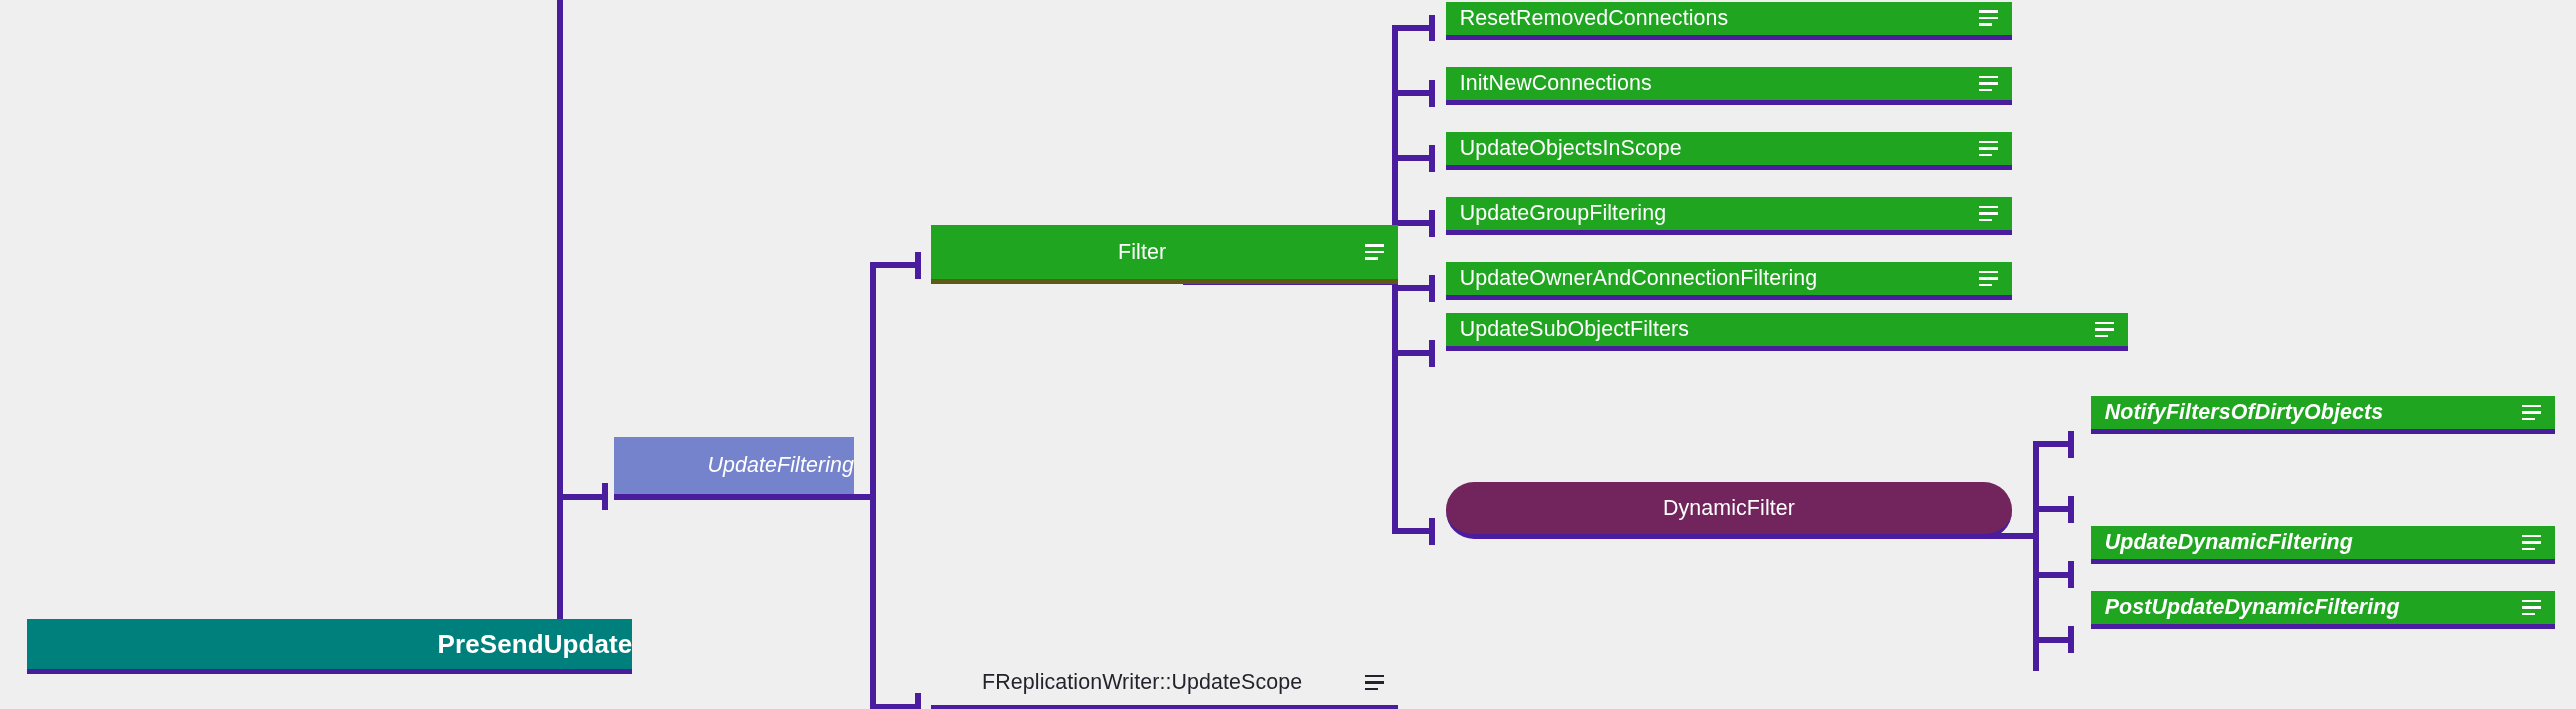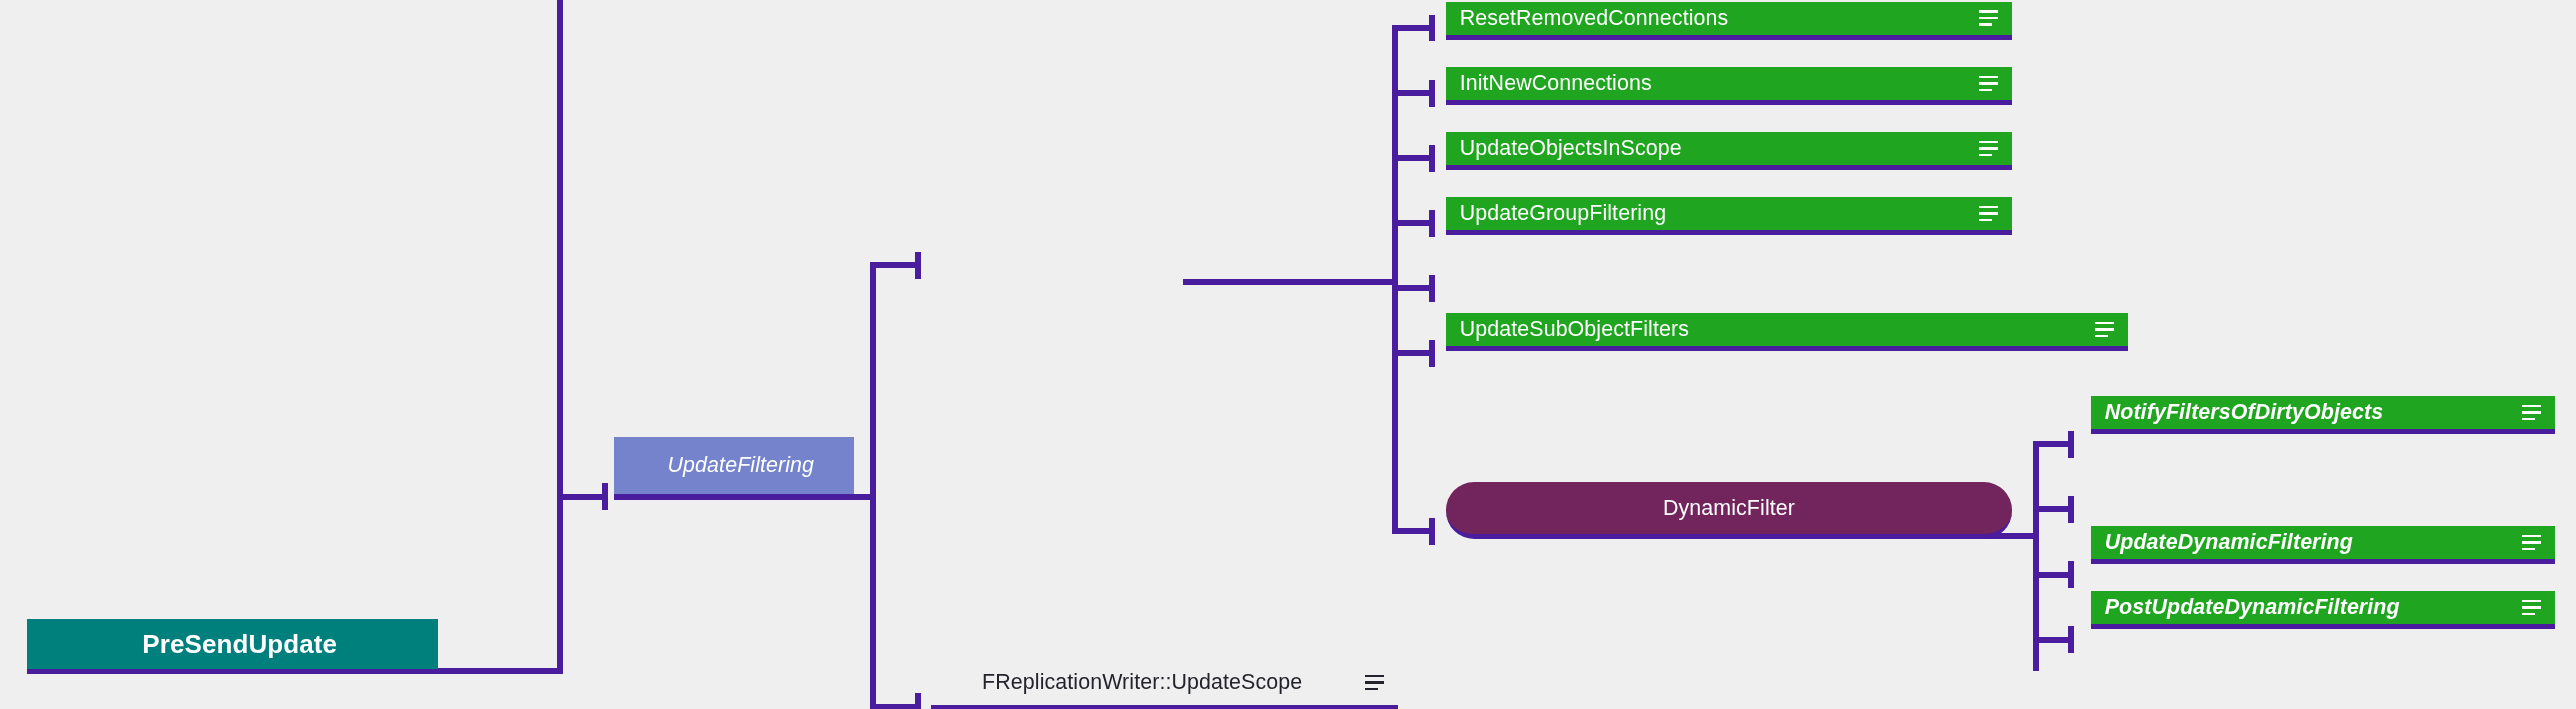--- a/index.html
+++ b/index.html
@@ -27,21 +27,21 @@
     align-items:center;
     color:#ffffff;
     font-size:21.4px;
     letter-spacing:0.1px;
     white-space:nowrap;
     overflow:hidden;
   }
   .node .label{flex:0 0 auto;}
   .node .spacer{flex:1 1 auto;}
 
-  .node.left   {justify-content:center;gap:44px;}
+  .node.left   {justify-content:flex-end;gap:44px;}
   .node.center {justify-content:center;}
 
   
   .n-green   {background:#1fa51f;border-bottom:5.1px solid #4a1d9e;}
   .n-green-olive{background:#1fa51f;border-bottom:5.1px solid #5d5a18;}
   .n-teal    {background:#00807d;border-bottom:5.1px solid #4a1d9e;}
   .n-blue    {background:#7583cc;border-bottom:5.1px solid #4a1d9e;font-style:italic;}
   .n-magenta {background:#72255c;border-bottom:5.1px solid #4a1d9e;border-radius:28px;}
   .n-plain   {background:transparent;border-bottom:5.1px solid #4a1d9e;color:#23232b;}
 
@@ -119,28 +119,38 @@
 
   <div class="edge h" style="left:2033px;top:506px;width:41px;"></div>
   <div class="tick" style="left:2068px;top:496px;height:26.6px;"></div>
 
   <div class="edge h" style="left:2033px;top:572px;width:41px;"></div>
   <div class="tick" style="left:2068px;top:561px;height:26.6px;"></div>
 
   <div class="edge h" style="left:2033px;top:637px;width:41px;"></div>
   <div class="tick" style="left:2068px;top:626px;height:26.6px;"></div>
 
-  <div class="node n-teal left bold pad-l" style="left:27.4px;top:619px;width:411px;height:55px;font-size:26px;">
+  <div class="node n-teal left bold pad-l" style="left:27.4px;top:619px;width:605px;height:55px;font-size:26px;">
     <span class="label">PreSendUpdate</span>
   </div>
 
   <div class="node n-blue left pad-l" style="left:614px;top:437px;width:240px;height:62px;">
     <span class="label">UpdateFiltering</span>
   </div>
 
+  <div class="node n-green-olive center" style="left:931px;top:225px;width:467px;height:59px;">
+    <span class="spacer"></span>
+    <span class="label">Filter</span>
+    <span class="spacer"></span>
+    <span class="burger">
+        <i></i>
+        <i></i>
+        <i></i>
+      </span>
+  </div>
 
   <div class="node n-plain center" style="left:931px;top:660px;width:467px;height:50px;font-size:21.4px;">
     <span class="spacer"></span>
     <span class="label">FReplicationWriter::UpdateScope</span>
     <span class="spacer"></span>
     <span class="burger dark">
         <i></i>
         <i></i>
         <i></i>
       </span>
@@ -183,20 +193,29 @@
   <div class="node n-green left pad-l" style="left:1446px;top:197px;width:566px;height:38px;">
     <span class="label">UpdateGroupFiltering</span>
     <span class="spacer"></span>
     <span class="burger">
         <i></i>
         <i></i>
         <i></i>
       </span>
   </div>
 
+  <div class="node n-green left pad-l" style="left:1446px;top:262px;width:566px;height:38px;">
+    <span class="label">UpdateOwnerAndConnectionFiltering</span>
+    <span class="spacer"></span>
+    <span class="burger">
+        <i></i>
+        <i></i>
+        <i></i>
+      </span>
+  </div>
 
   <div class="node n-green left pad-l" style="left:1446px;top:313px;width:682px;height:38px;">
     <span class="label">UpdateSubObjectFilters</span>
     <span class="spacer"></span>
     <span class="burger">
         <i></i>
         <i></i>
         <i></i>
       </span>
   </div>

